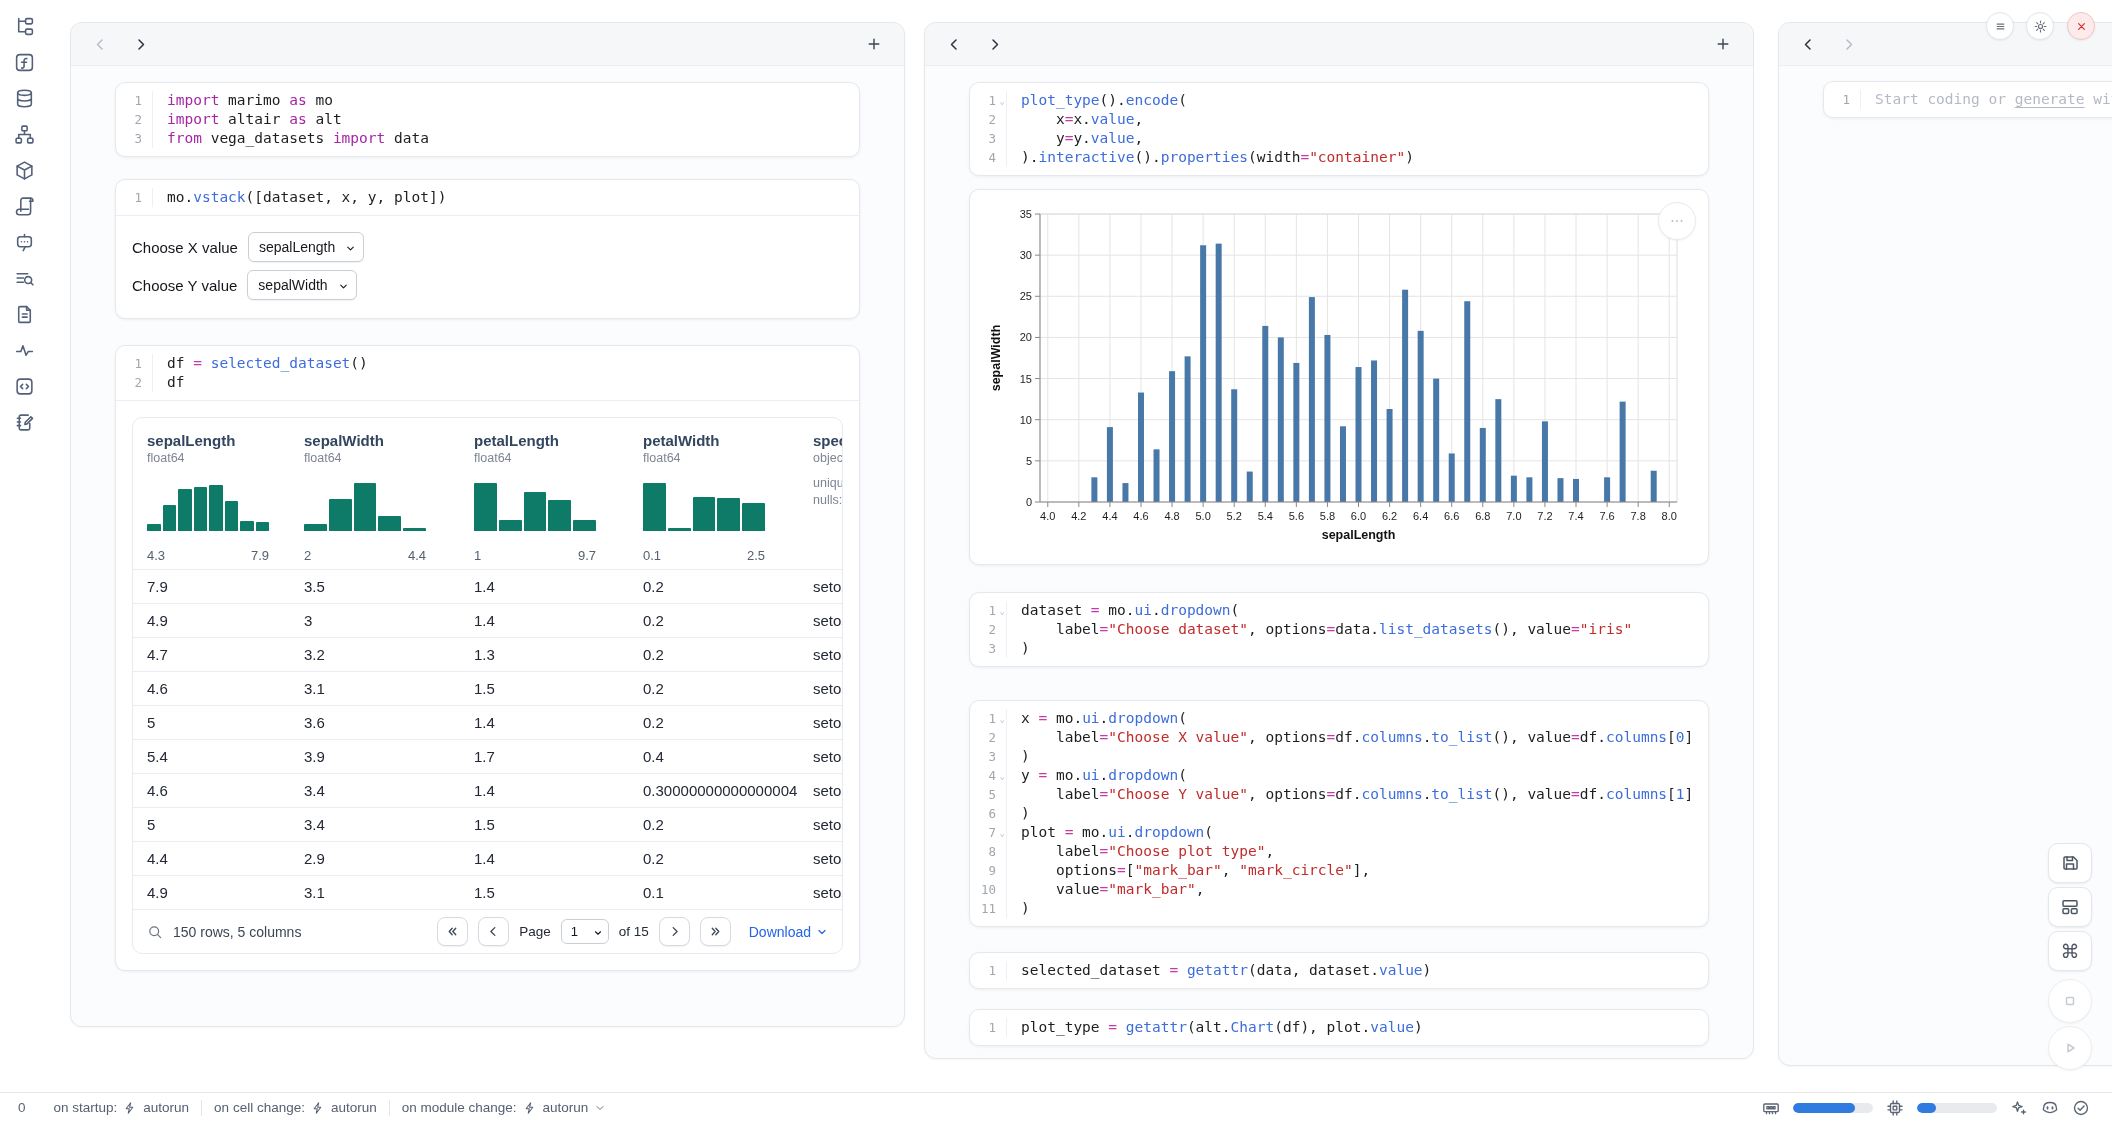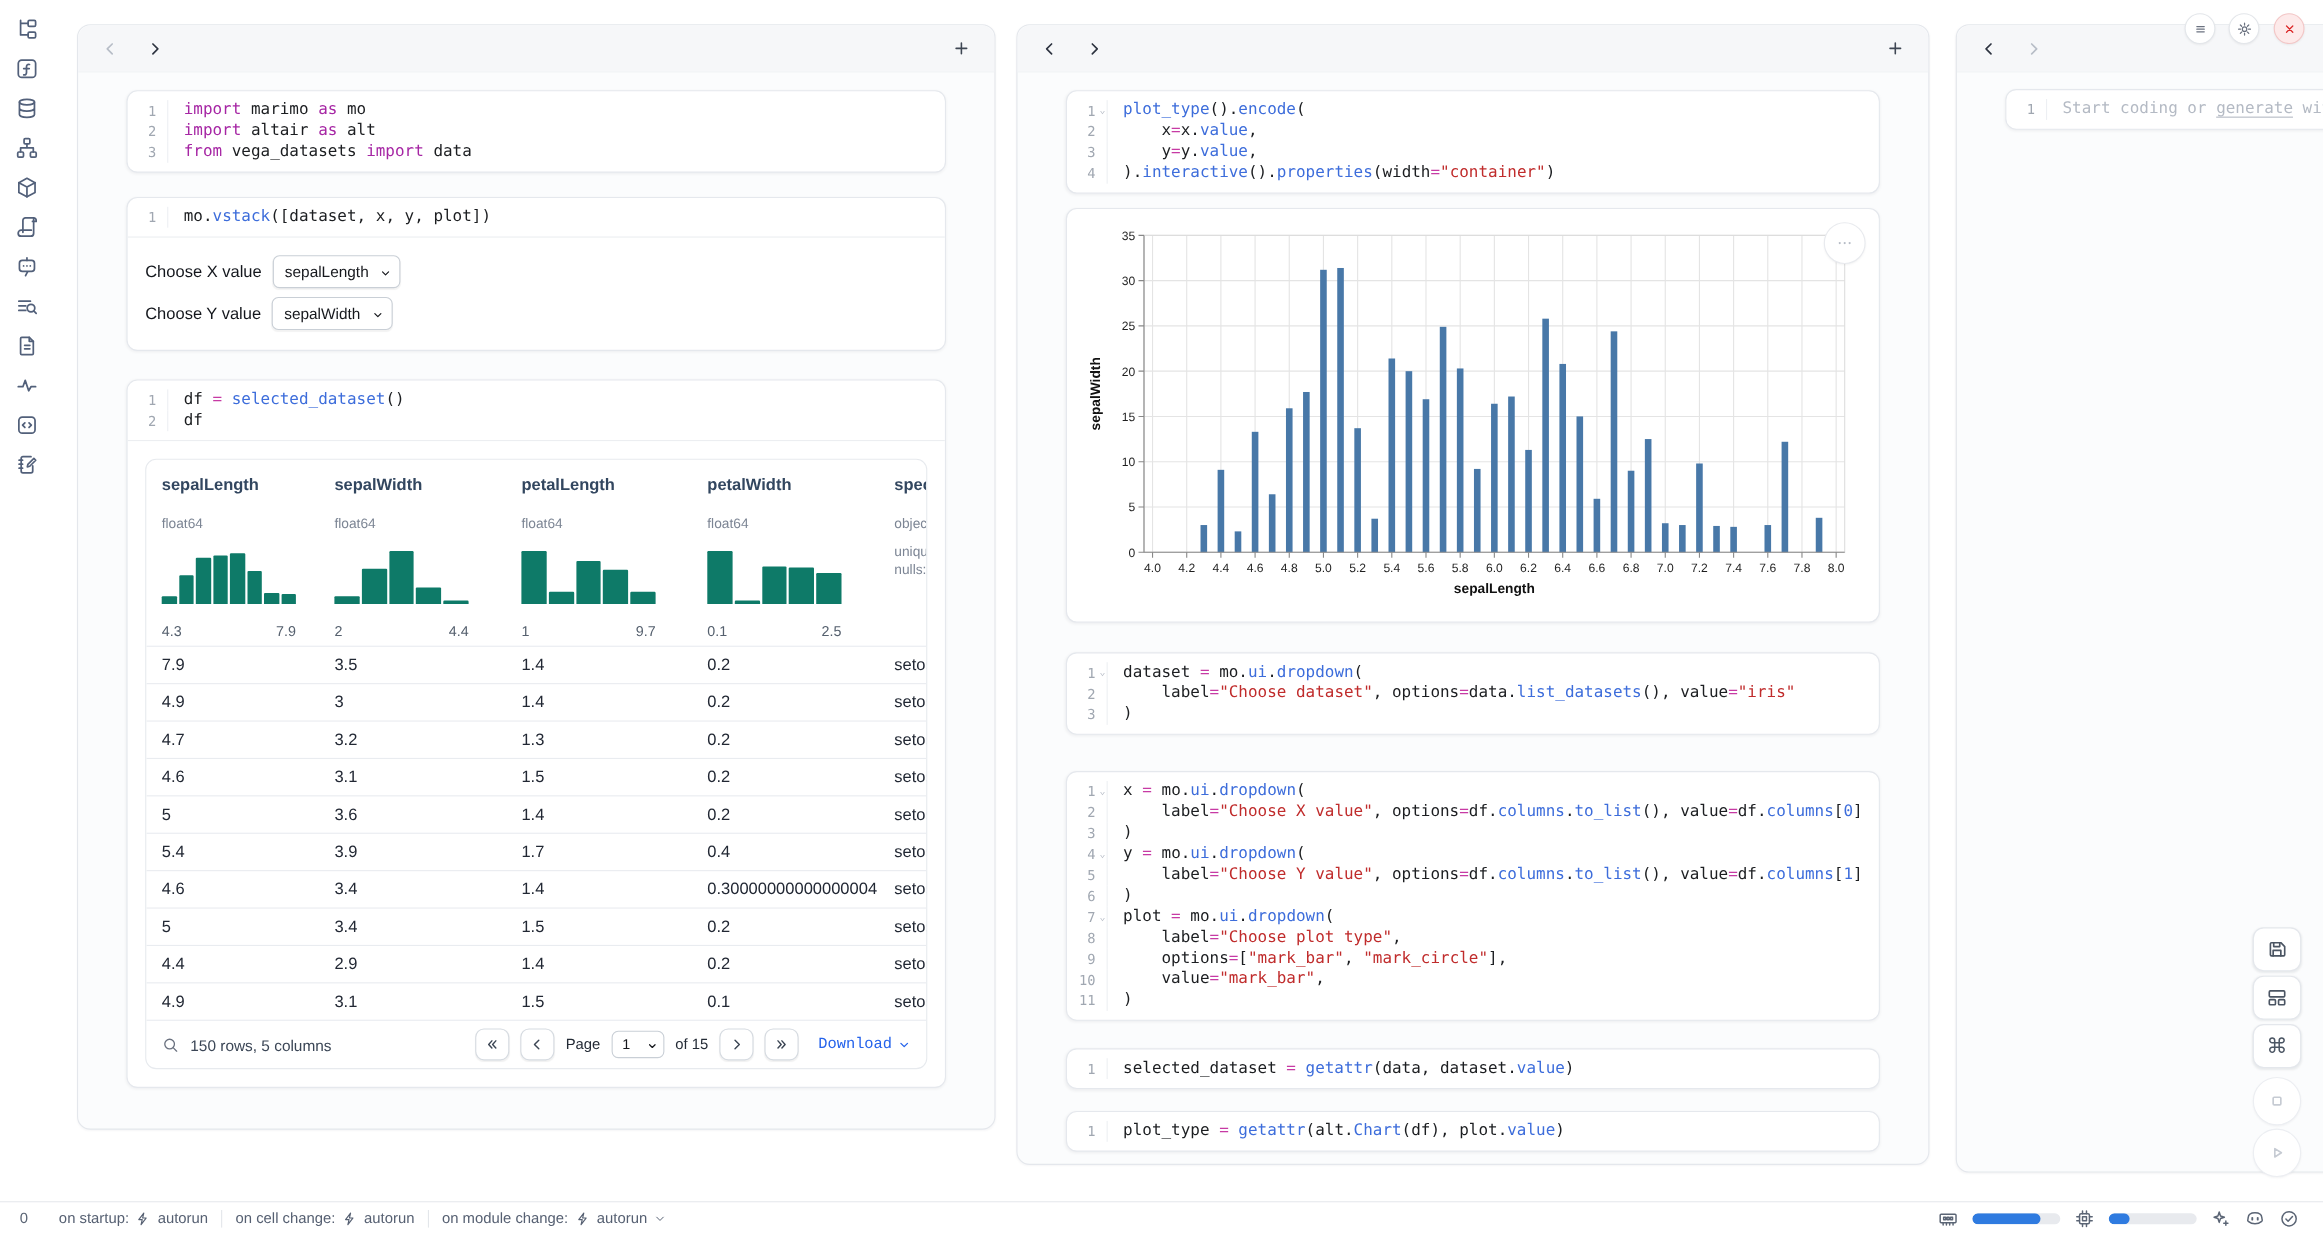--- a/index.html
+++ b/index.html
@@ -52,21 +52,21 @@
               padding:0 28px 0 10px;font-size:14px;color:#16181d;cursor:pointer;box-sizing:border-box;}
   .ctl-select .chev{position:absolute;right:7px;color:#16181d;}
   .ctl-select .chev svg{width:11px;height:11px;stroke-width:2;}
   .ctl-row.w-wide .ctl-select{width:233px;}
 
   
   .table-card{margin:16px;border:1px solid #e7eaee;border-radius:10px;overflow:hidden;background:#fff;}
   .tgrid{display:grid;grid-template-columns:157px 170px 169px 170px 1fr;}
   .th-cell{padding:14px 0 6px 14px;overflow:hidden;}
   .th-name{font-size:15px;font-weight:bold;color:#32465f;white-space:nowrap;}
-  .th-dtype{font-size:12.5px;color:#7c8594;margin-top:20px;white-space:nowrap;}
+  .th-dtype{font-size:12.5px;color:#7c8594;margin-top:2px;white-space:nowrap;}
   .hist{display:flex;align-items:flex-end;gap:2px;width:122px;height:57px;margin-top:9px;}
   .hist div{flex:1;border-radius:1px 1px 0 0;}
   .minmax{display:flex;justify-content:space-between;width:122px;font-size:13px;color:#55606e;margin-top:17px;}
   .th-stats{font-size:12.5px;color:#7c8594;margin-top:10px;line-height:17px;white-space:nowrap;}
   .trow{display:grid;grid-template-columns:157px 170px 169px 170px 1fr;border-top:1px solid #e9ecf0;}
   .td{height:33px;line-height:33px;padding-left:14px;font-size:15px;color:#222834;
       white-space:nowrap;overflow:hidden;}
   .tfoot{display:flex;align-items:center;height:43px;border-top:1px solid #e9ecf0;padding:0 14px;gap:10px;}
   .tfoot .srch{color:#6b7280;display:flex;cursor:pointer;}
   .tfoot .srch svg{width:16px;height:16px;}
@@ -74,21 +74,21 @@
   .tfoot .spacer{flex:1;}
   .pg-btn{width:29px;height:27px;border:1px solid #d6dbe1;border-radius:8px;background:#fff;
           box-shadow:0 1px 1px rgba(0,0,0,.06);display:flex;align-items:center;justify-content:center;
           color:#3c4654;cursor:pointer;}
   .pg-btn svg{width:13px;height:13px;stroke-width:2;}
   .pg-text{font-size:13.5px;color:#242b36;}
   .pg-select{position:relative;display:inline-flex;align-items:center;height:25px;width:48px;border:1px solid #c9cfd6;
              border-radius:6px;background:#fff;padding:0 18px 0 9px;font-size:13px;color:#16181d;cursor:pointer;box-sizing:border-box;}
   .pg-select .chev{position:absolute;right:5px;}
   .pg-select .chev svg{width:10px;height:10px;stroke-width:2.2;}
-  .dl{display:flex;align-items:center;gap:5px;color:#2563eb;font-size:14px;margin-left:8px;cursor:pointer;font-family:Liberation Mono, monospace;}
+  .dl{display:flex;align-items:center;gap:5px;color:#2563eb;font-size:14px;margin-left:8px;cursor:pointer;}
   .dl svg{width:12px;height:12px;stroke-width:2;}
 
   
   .chart-card{position:relative;padding:14px 16px;}
   .chart-menu{position:absolute;top:12px;right:12px;width:36px;height:36px;border:1px solid #e8eaee;
               border-radius:50%;background:#fff;box-shadow:0 1px 2px rgba(0,0,0,.05);
               display:flex;align-items:center;justify-content:center;color:#b6bcc6;cursor:pointer;}
   .chart-menu svg{width:18px;height:18px;}
 
   

